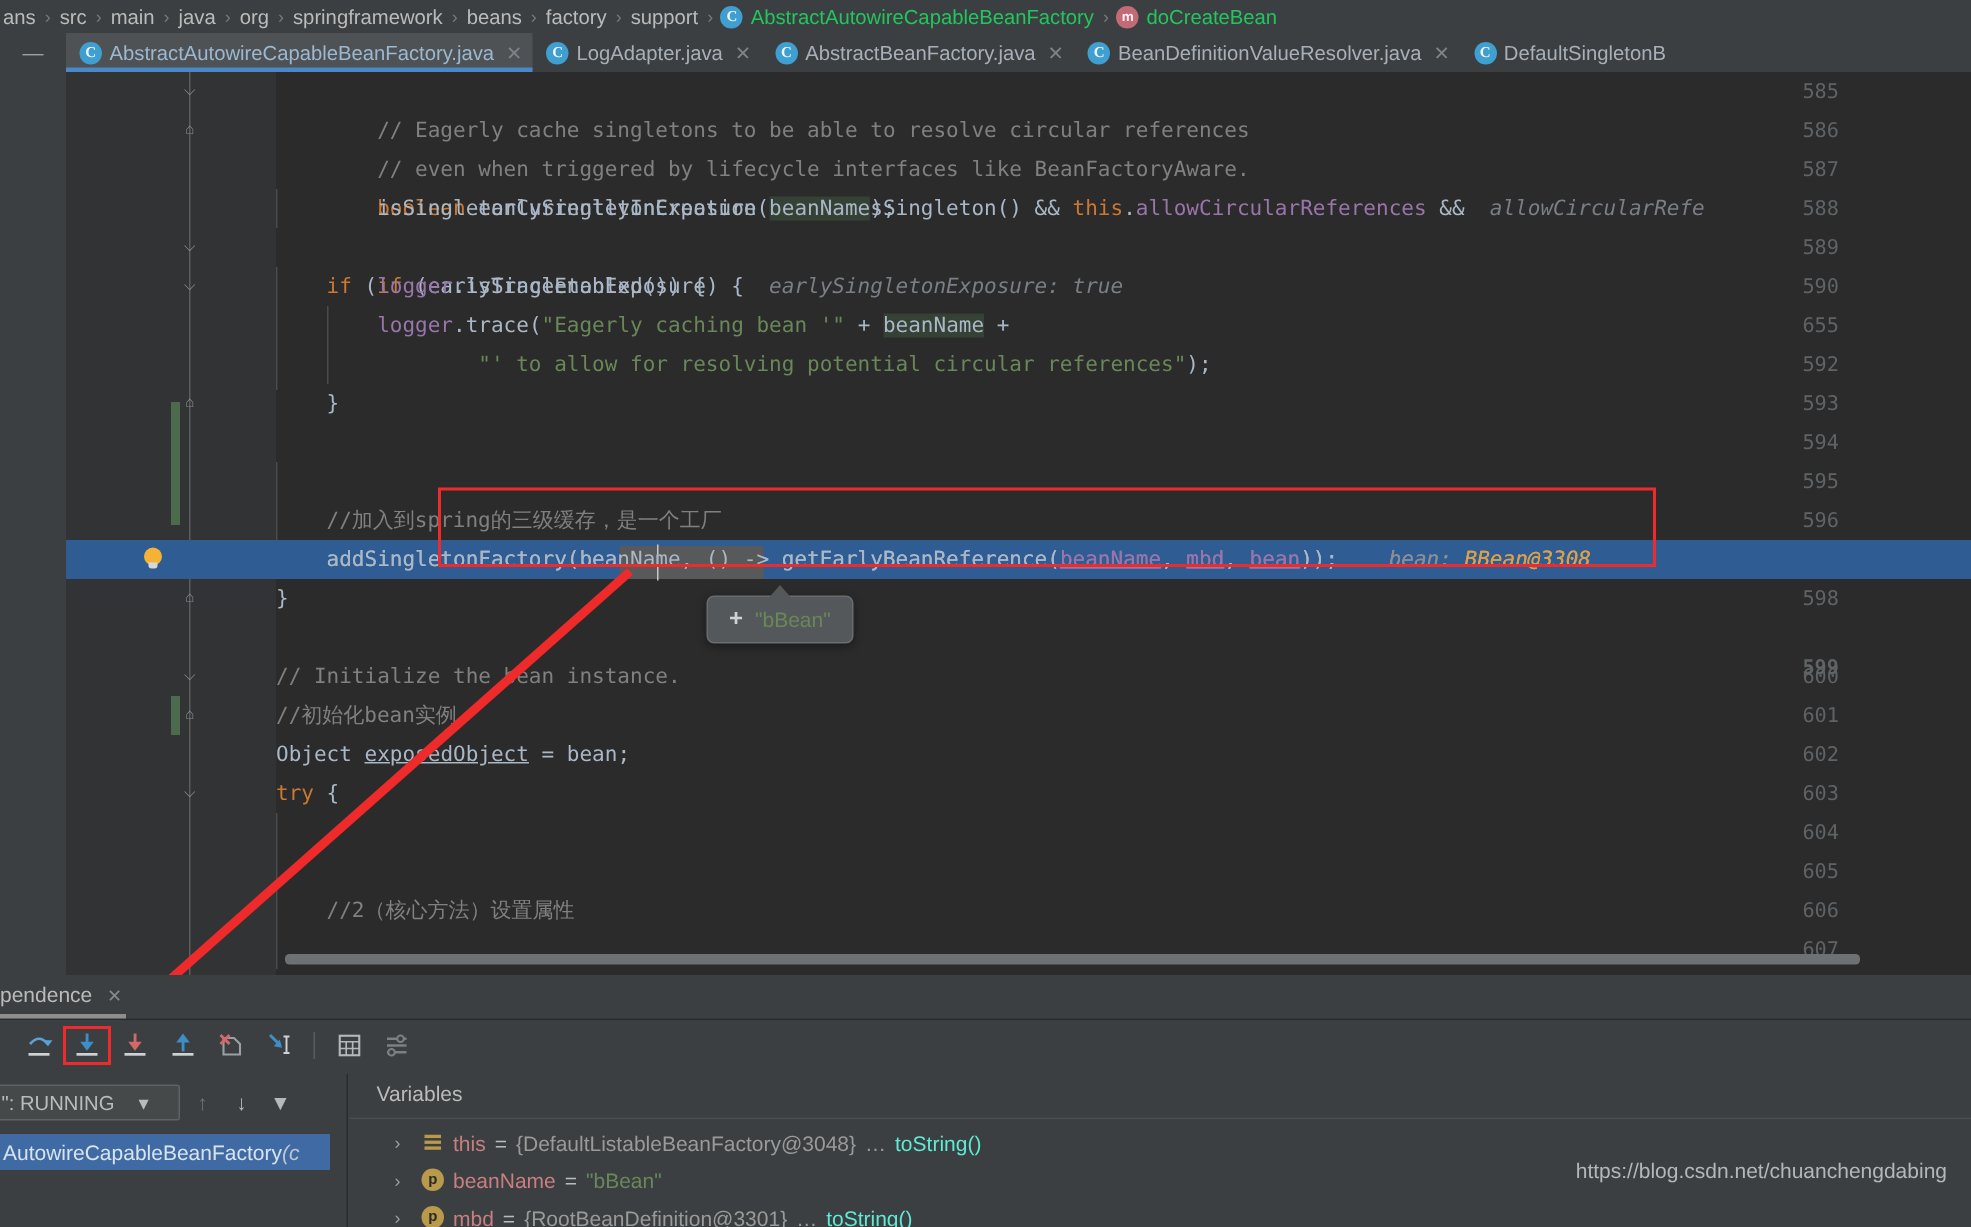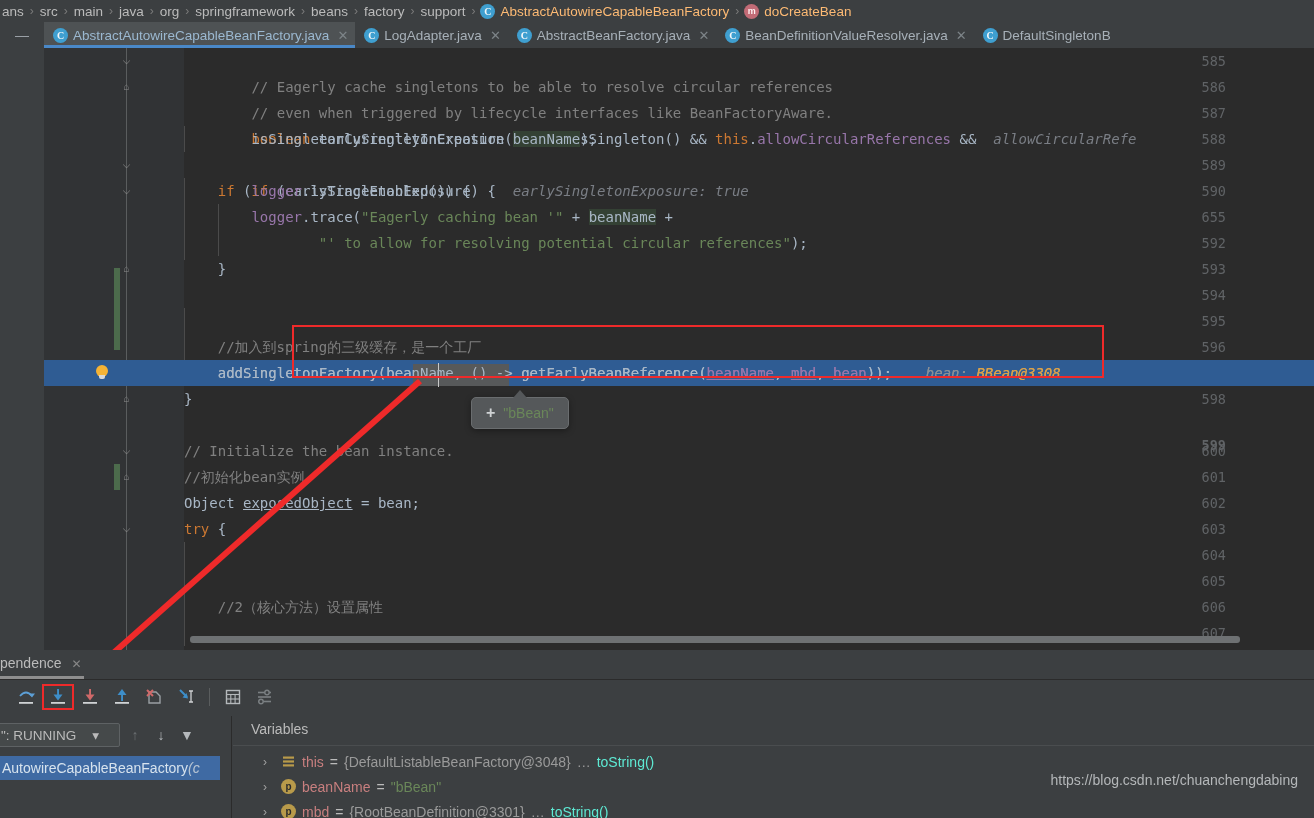--- a/index.html
+++ b/index.html
@@ -12,21 +12,21 @@
   .root { position: relative; width: 1314px; height: 818px; }
 
   
   .navbar {
     position: absolute; left: 0; top: 0; width: 1314px; height: 22px;
     background: #3c3f41; color: #a9b7c6;
     font-size: 13.5px; display: flex; align-items: center; overflow: hidden;
     white-space: nowrap;
   }
   .navbar .crumb { color: #bbbbbb; padding: 0 1px; }
-  .navbar .crumb.link { color: #fdba74; }
+  .navbar .crumb.link { color: #22c55e; }
   .navbar .sep { color: #7a7a7a; padding: 0 5px; font-size: 12px; }
   .navbar .lead { padding-left: 2px; }
 
   
   .tabbar {
     position: absolute; left: 0; top: 22px; width: 1314px; height: 26px;
     background: #3c3f41; display: flex; align-items: stretch; overflow: hidden;
     white-space: nowrap;
   }
   .tabbar .winbtn {

